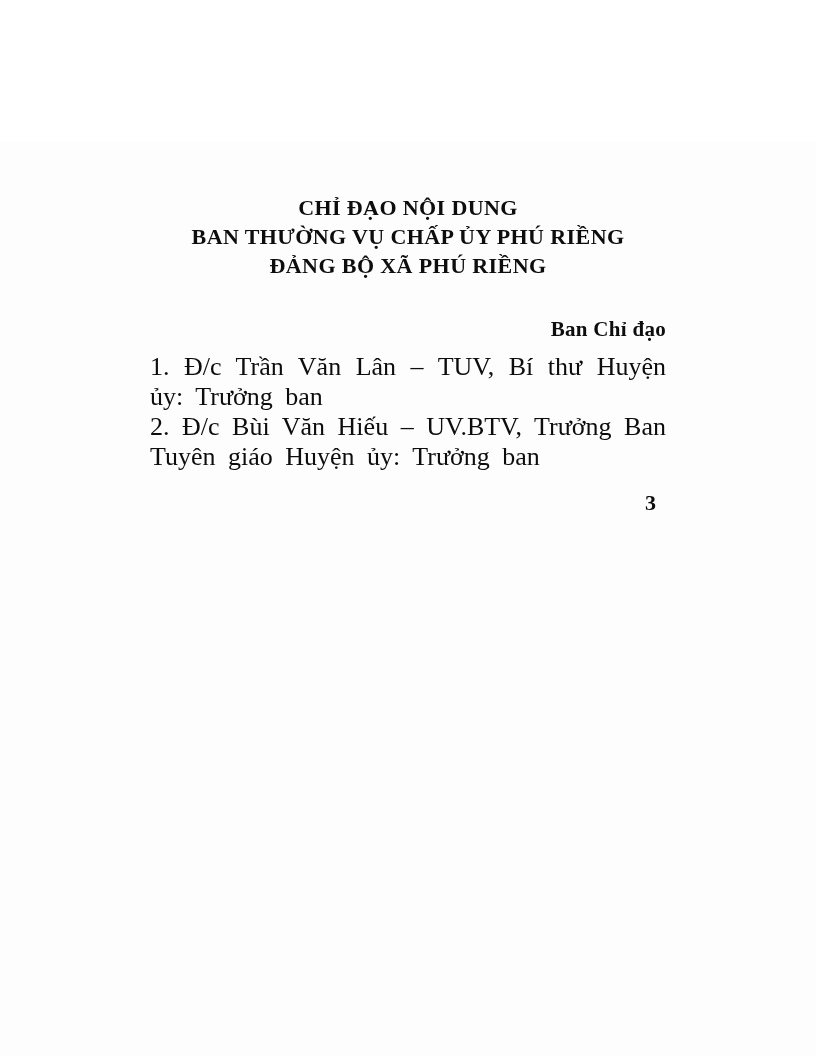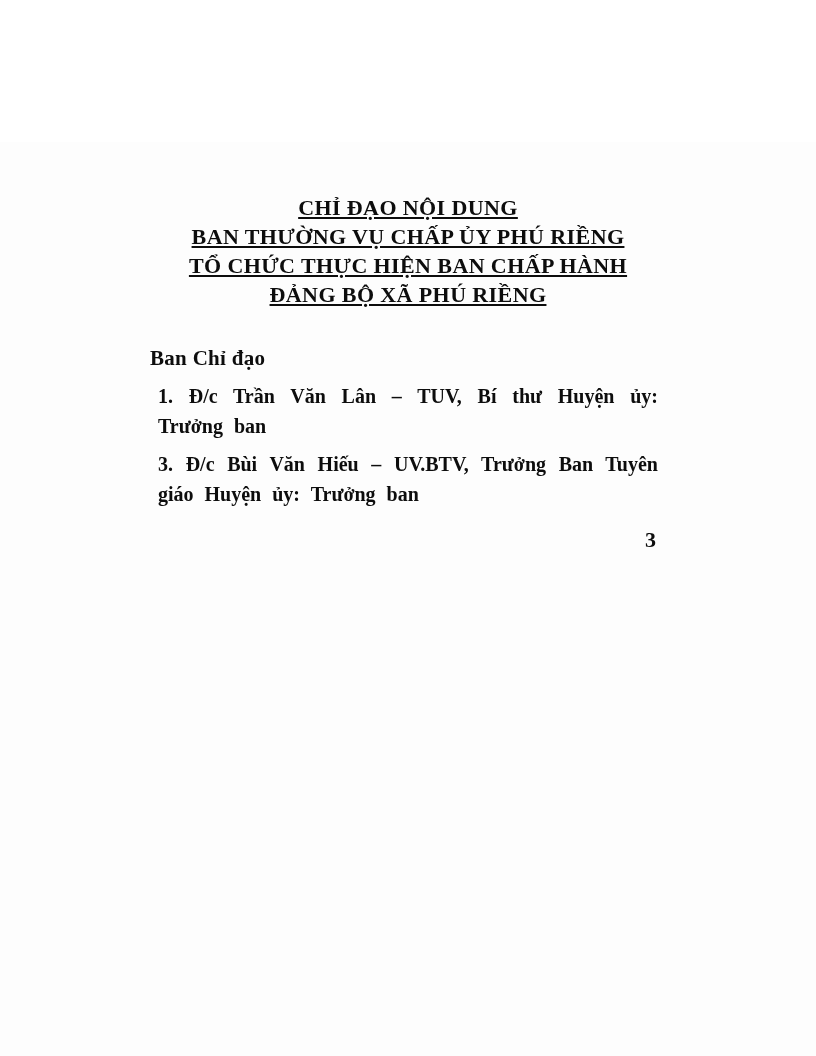--- a/index.html
+++ b/index.html
@@ -34,37 +34,35 @@
     top: 0;
     width: 516px;
   }
   .doc-title {
     margin: 193px 0 0 0;
     text-align: center;
     font-weight: bold;
     font-size: 22px;
     line-height: 29px;
     letter-spacing: 0.4px;
-    text-decoration: underline;
   }
   .section-heading {
     margin: 36px 0 10px 0;
-    text-align: left;
+    text-align: right;
     font-weight: bold;
     font-size: 21px;
     line-height: 26px;
     letter-spacing: 0.3px;
   }
   .item {
-    margin: 8px;
-    font-size: 20px;
+    margin: 0;
+    font-size: 26px;
     line-height: 30px;
     text-align: justify;
     word-spacing: 6px;
-    font-weight: bold;
   }
   .page-number {
     margin-top: 18px;
     padding-right: 10px;
     text-align: right;
     font-weight: bold;
     font-size: 22px;
     line-height: 26px;
   }
 </style>
@@ -72,25 +70,24 @@
 <body>
 
 <main class="page">
   <div class="scan-shade"></div>
 
   <section class="content">
 
     <header class="doc-title">
       <div class="title-line">CHỈ ĐẠO NỘI DUNG</div>
       <div class="title-line">BAN THƯỜNG VỤ CHẤP ỦY PHÚ RIỀNG</div>
-      <div class="title-line">TỔ CHỨC THỰC HIỆN BAN CHẤP HÀNH</div>
       <div class="title-line">ĐẢNG BỘ XÃ PHÚ RIỀNG</div>
     </header>
 
     <h2 class="section-heading">Ban Chỉ đạo</h2>
     <p class="item">1. Đ/c Trần Văn Lân – TUV, Bí thư Huyện ủy: Trưởng ban</p>
 
-    <p class="item">3. Đ/c Bùi Văn Hiếu – UV.BTV, Trưởng Ban Tuyên giáo Huyện ủy: Trưởng ban</p>
+    <p class="item">2. Đ/c Bùi Văn Hiếu – UV.BTV, Trưởng Ban Tuyên giáo Huyện ủy: Trưởng ban</p>
 
     <div class="page-number">3</div>
 
   </section>
 </main>
 
 </body></html>

